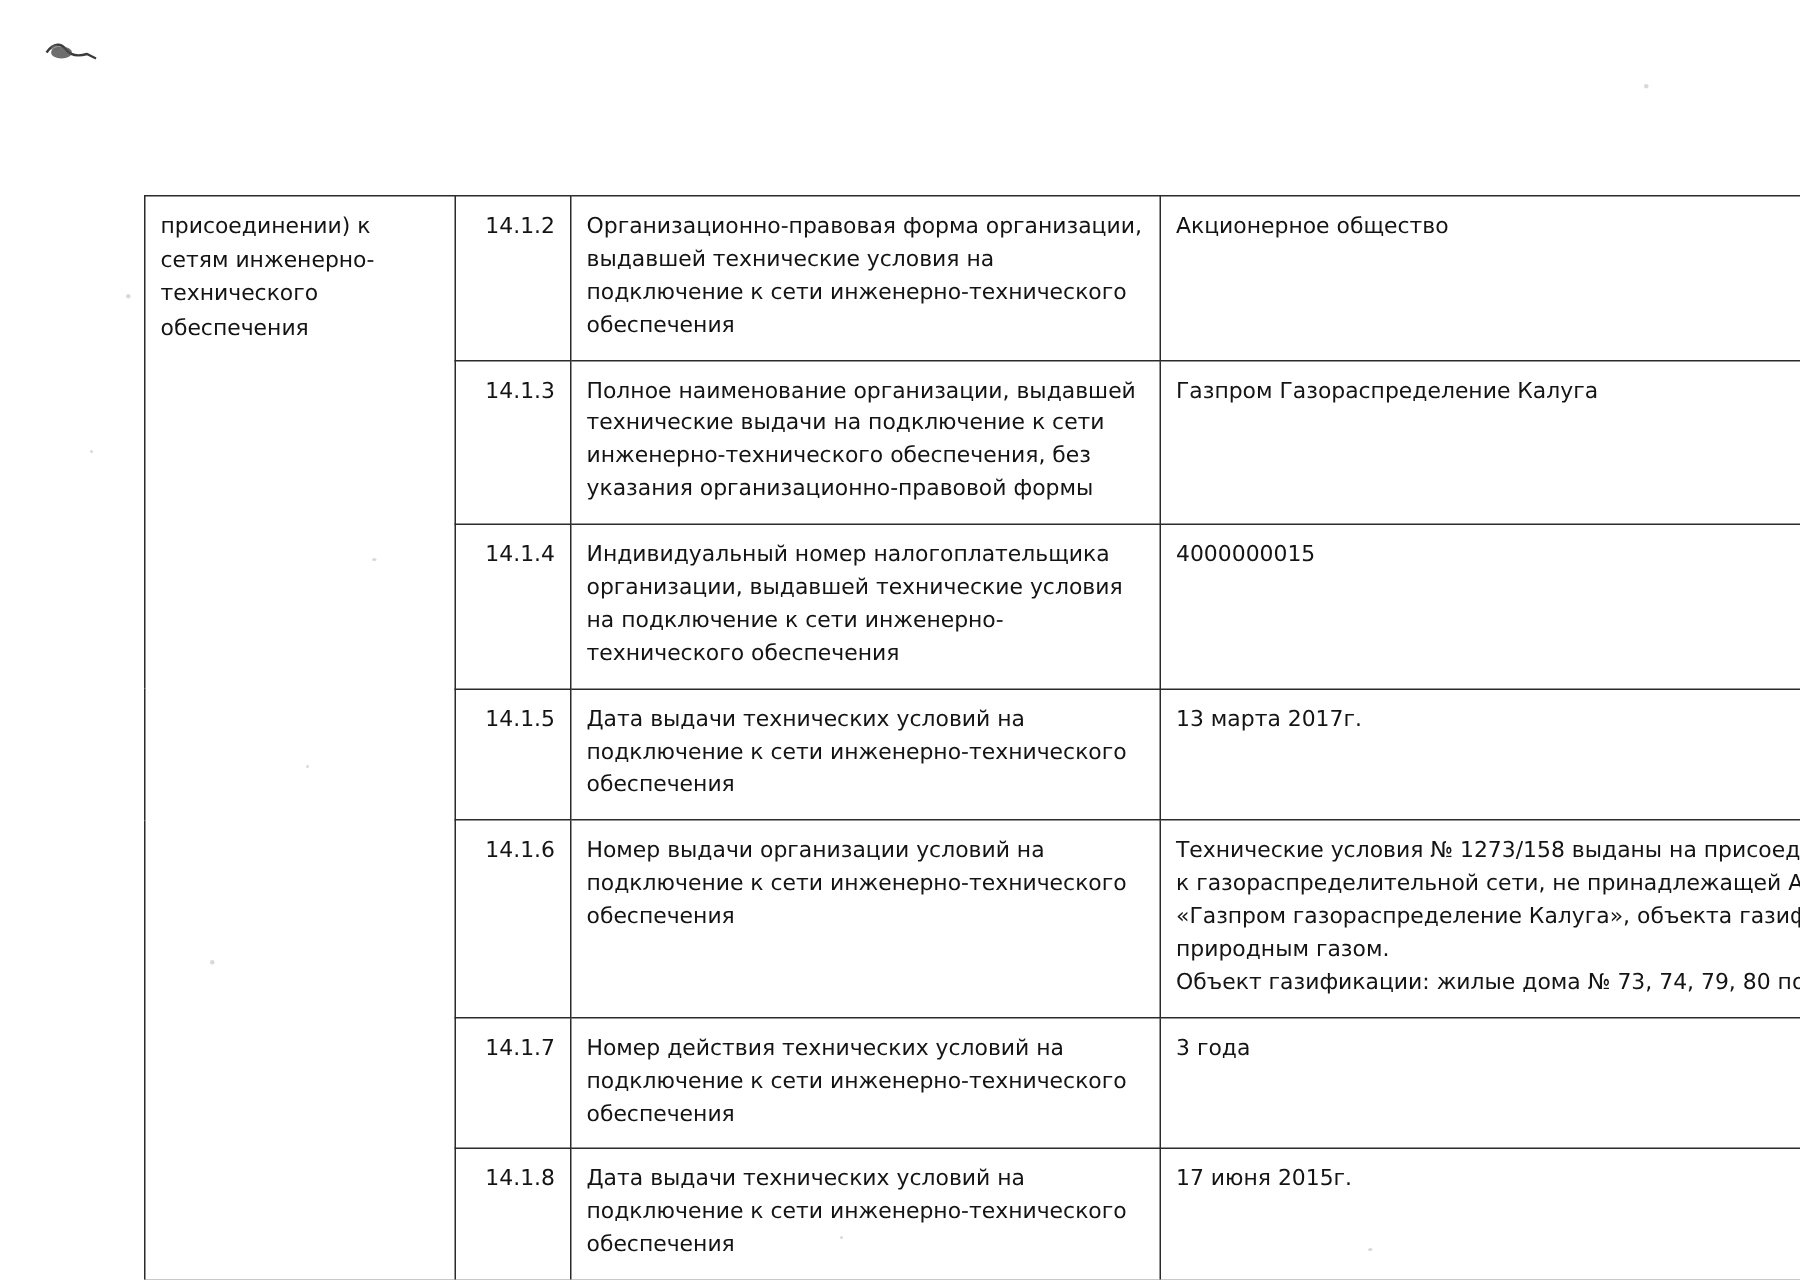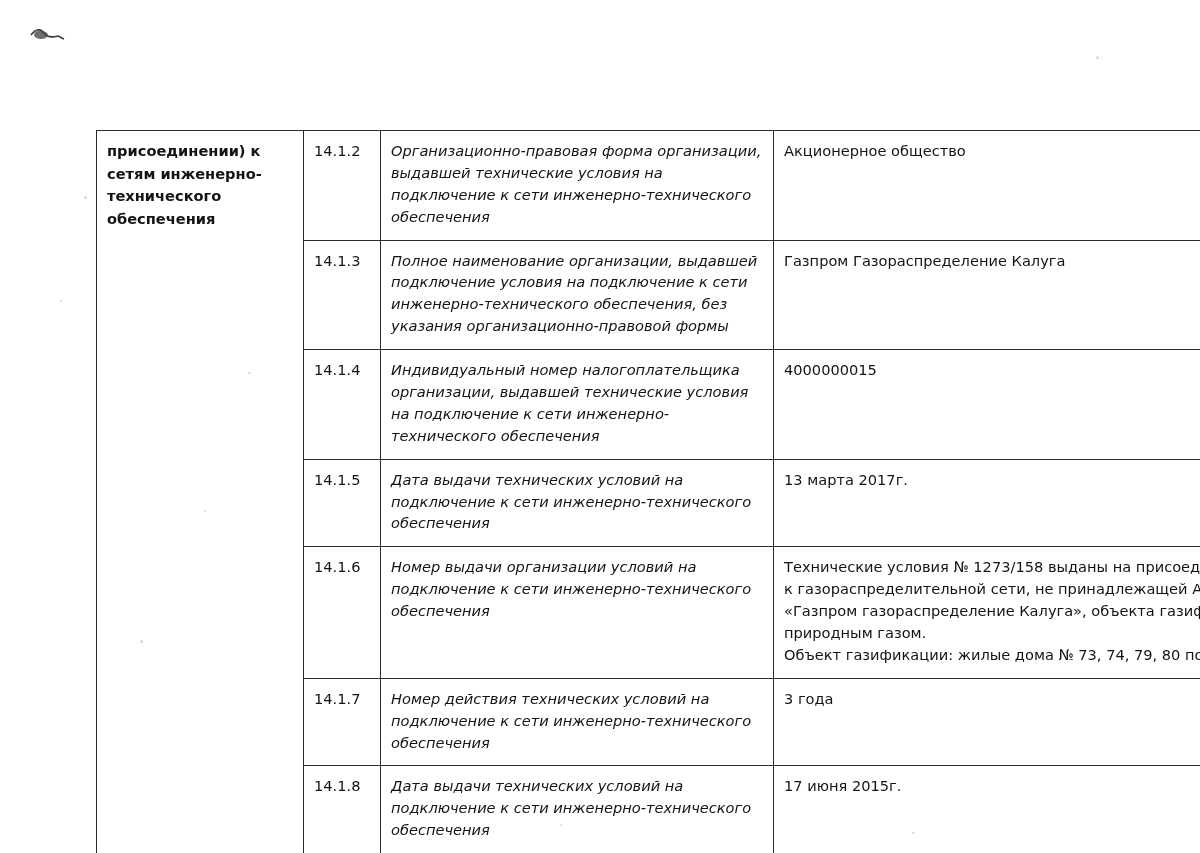--- a/index.html
+++ b/index.html
@@ -42,23 +42,23 @@
     table-layout: fixed;
   }
   .doc-table td {
     border: 1px solid #2b2b2b;
     vertical-align: top;
     padding: 9px 10px 12px 10px;
     font-size: 14.6px;
     line-height: 1.5;
     color: #141414;
   }
-  .col-left  { width: 186px; border-left: 1px solid #2b2b2b; font-weight: bold; }
-  .col-num   { width: 56px; text-align: left; padding-left: 8px; }
-  .col-desc  { width: 372px; font-style: italic; }
+  .col-left  { width: 186px; border-left: 1px solid #2b2b2b; }
+  .col-num   { width: 56px; text-align: right; padding-left: 8px; }
+  .col-desc  { width: 372px; }
   .col-val   { width: 484px; }
 
   
   .col-left {
     border-bottom: none;
   }
   .left-text {
     display: block;
     line-height: 1.55;
   }
@@ -86,21 +86,21 @@
     <tr>
       <td class="col-left" rowspan="8">
         <span class="left-text">присоединении) к сетям инженерно-технического обеспечения</span>
       </td>
       <td class="col-num">14.1.2</td>
       <td class="col-desc">Организационно-правовая форма организации, выдавшей технические условия на подключение к сети инженерно-технического обеспечения</td>
       <td class="col-val">Акционерное общество</td>
     </tr>
     <tr>
       <td class="col-num">14.1.3</td>
-      <td class="col-desc">Полное наименование организации, выдавшей подключение условия на подключение к сети инженерно-технического обеспечения, без указания организационно-правовой формы</td>
+      <td class="col-desc">Полное наименование организации, выдавшей технические выдачи на подключение к сети инженерно-технического обеспечения, без указания организационно-правовой формы</td>
       <td class="col-val">Газпром Газораспределение Калуга</td>
     </tr>
     <tr>
       <td class="col-num">14.1.4</td>
       <td class="col-desc">Индивидуальный номер налогоплательщика организации, выдавшей технические условия на подключение к сети инженерно-технического обеспечения</td>
       <td class="col-val">4000000015</td>
     </tr>
     <tr>
       <td class="col-num">14.1.5</td>
       <td class="col-desc">Дата выдачи технических условий на подключение к сети инженерно-технического обеспечения</td>

